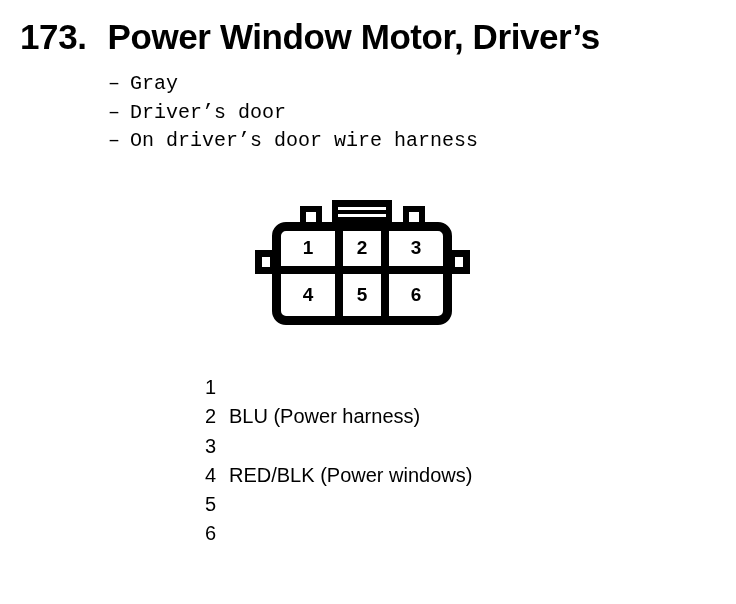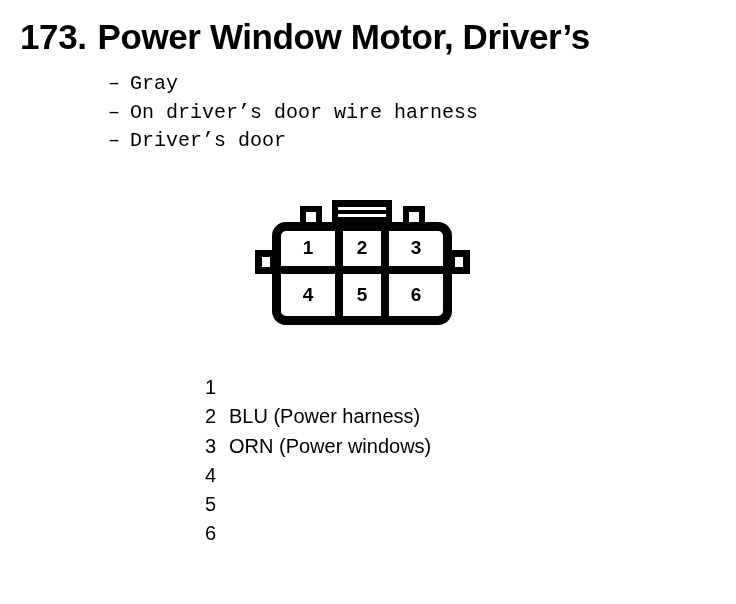--- a/index.html
+++ b/index.html
@@ -21,21 +21,21 @@
     position: absolute;
     left: 20px;
     top: 18px;
     font-size: 35px;
     font-weight: bold;
     letter-spacing: -0.4px;
     white-space: nowrap;
     line-height: 1.1;
   }
   .page-title .title-number {
-    margin-right: 11px;
+    margin-right: 21px;
   }
 
   
   .attribute-list {
     position: absolute;
     left: 108px;
     top: 70px;
     font-size: 20px;
     line-height: 28.5px;
     font-family: Liberation Mono, monospace;
@@ -170,24 +170,24 @@
 
 <div class="page-title">
   <span class="title-number">173.</span><span>Power Window Motor, Driver’s</span>
 </div>
 
 <div class="attribute-list">
   <div class="attribute-row">
     <span class="attribute-dash">–</span><span>Gray</span>
   </div>
   <div class="attribute-row">
+    <span class="attribute-dash">–</span><span>Driver’s door</span>
+  </div>
+  <div class="attribute-row">
     <span class="attribute-dash">–</span><span>On driver’s door wire harness</span>
-  </div>
-  <div class="attribute-row">
-    <span class="attribute-dash">–</span><span>Driver’s door</span>
   </div>
 </div>
 
 <div class="connector-figure">
 
   <div class="notch left">
     <div class="notch-inner"></div>
   </div>
   <div class="notch right">
     <div class="notch-inner"></div>
@@ -216,24 +216,24 @@
 <div class="pin-legend">
   <div class="pin-row">
     <span class="pin-number">1</span>
   </div>
   <div class="pin-row">
     <span class="pin-number">2</span>
     <span>BLU (Power harness)</span>
   </div>
   <div class="pin-row">
     <span class="pin-number">3</span>
-    <span>ORN (Power windows)</span>
   </div>
   <div class="pin-row">
     <span class="pin-number">4</span>
+    <span>RED/BLK (Power windows)</span>
   </div>
   <div class="pin-row">
     <span class="pin-number">5</span>
   </div>
   <div class="pin-row">
     <span class="pin-number">6</span>
   </div>
 </div>
 
 </body></html>

